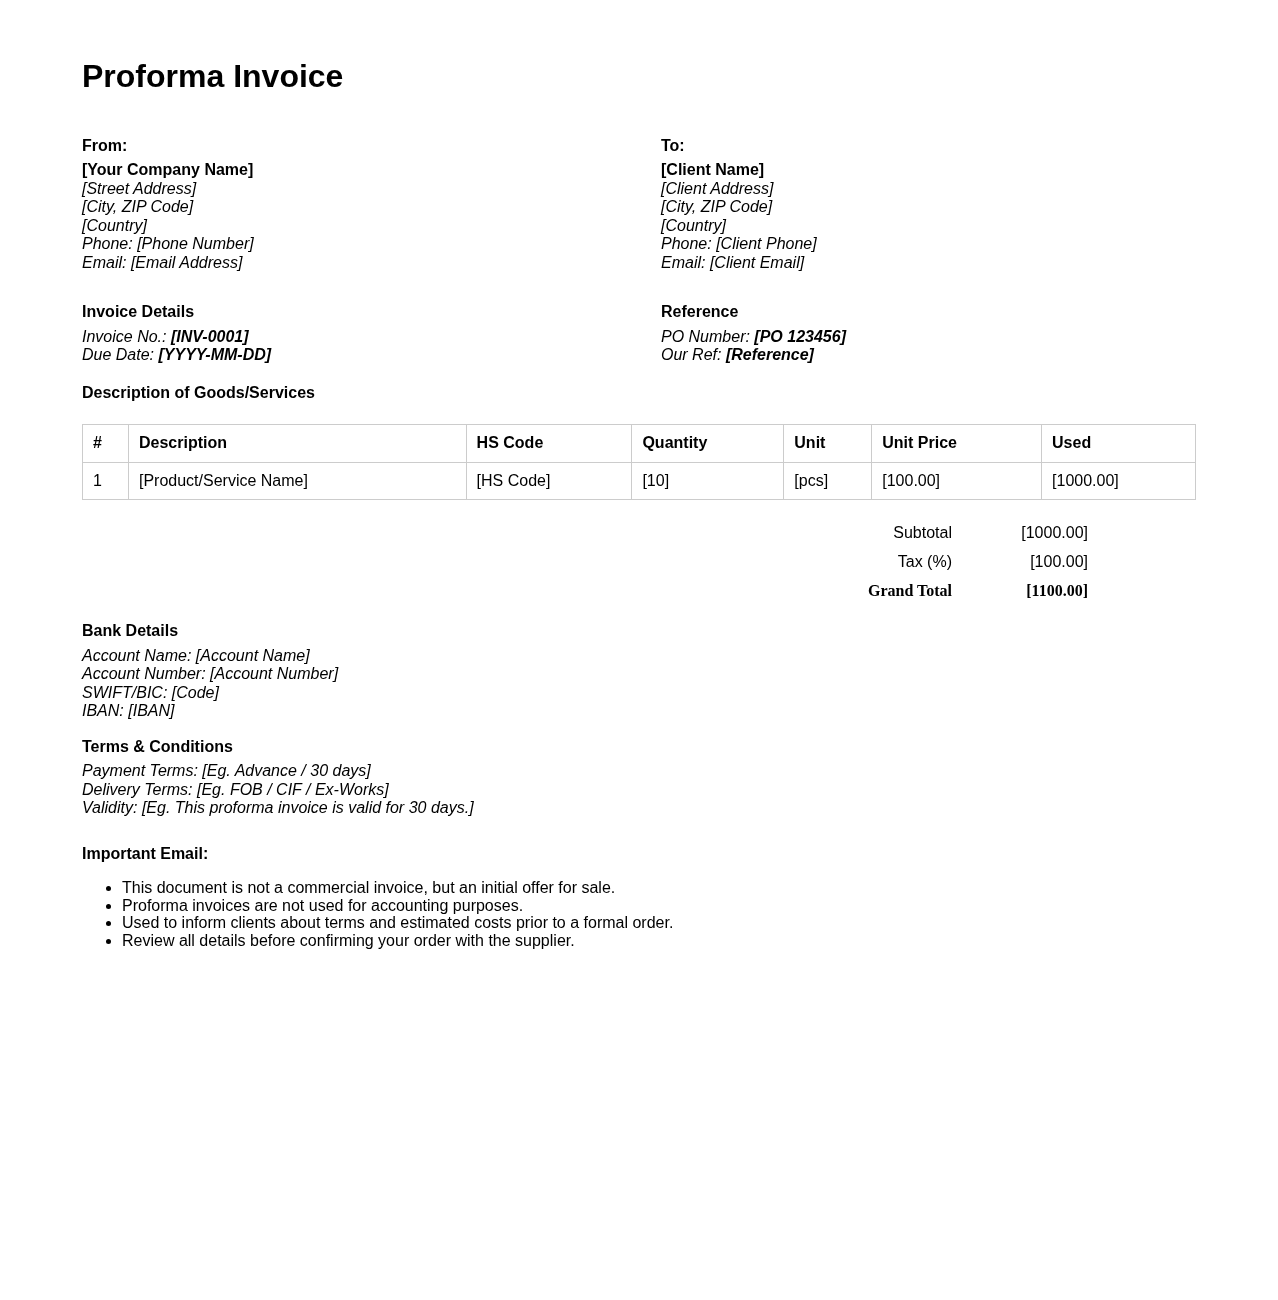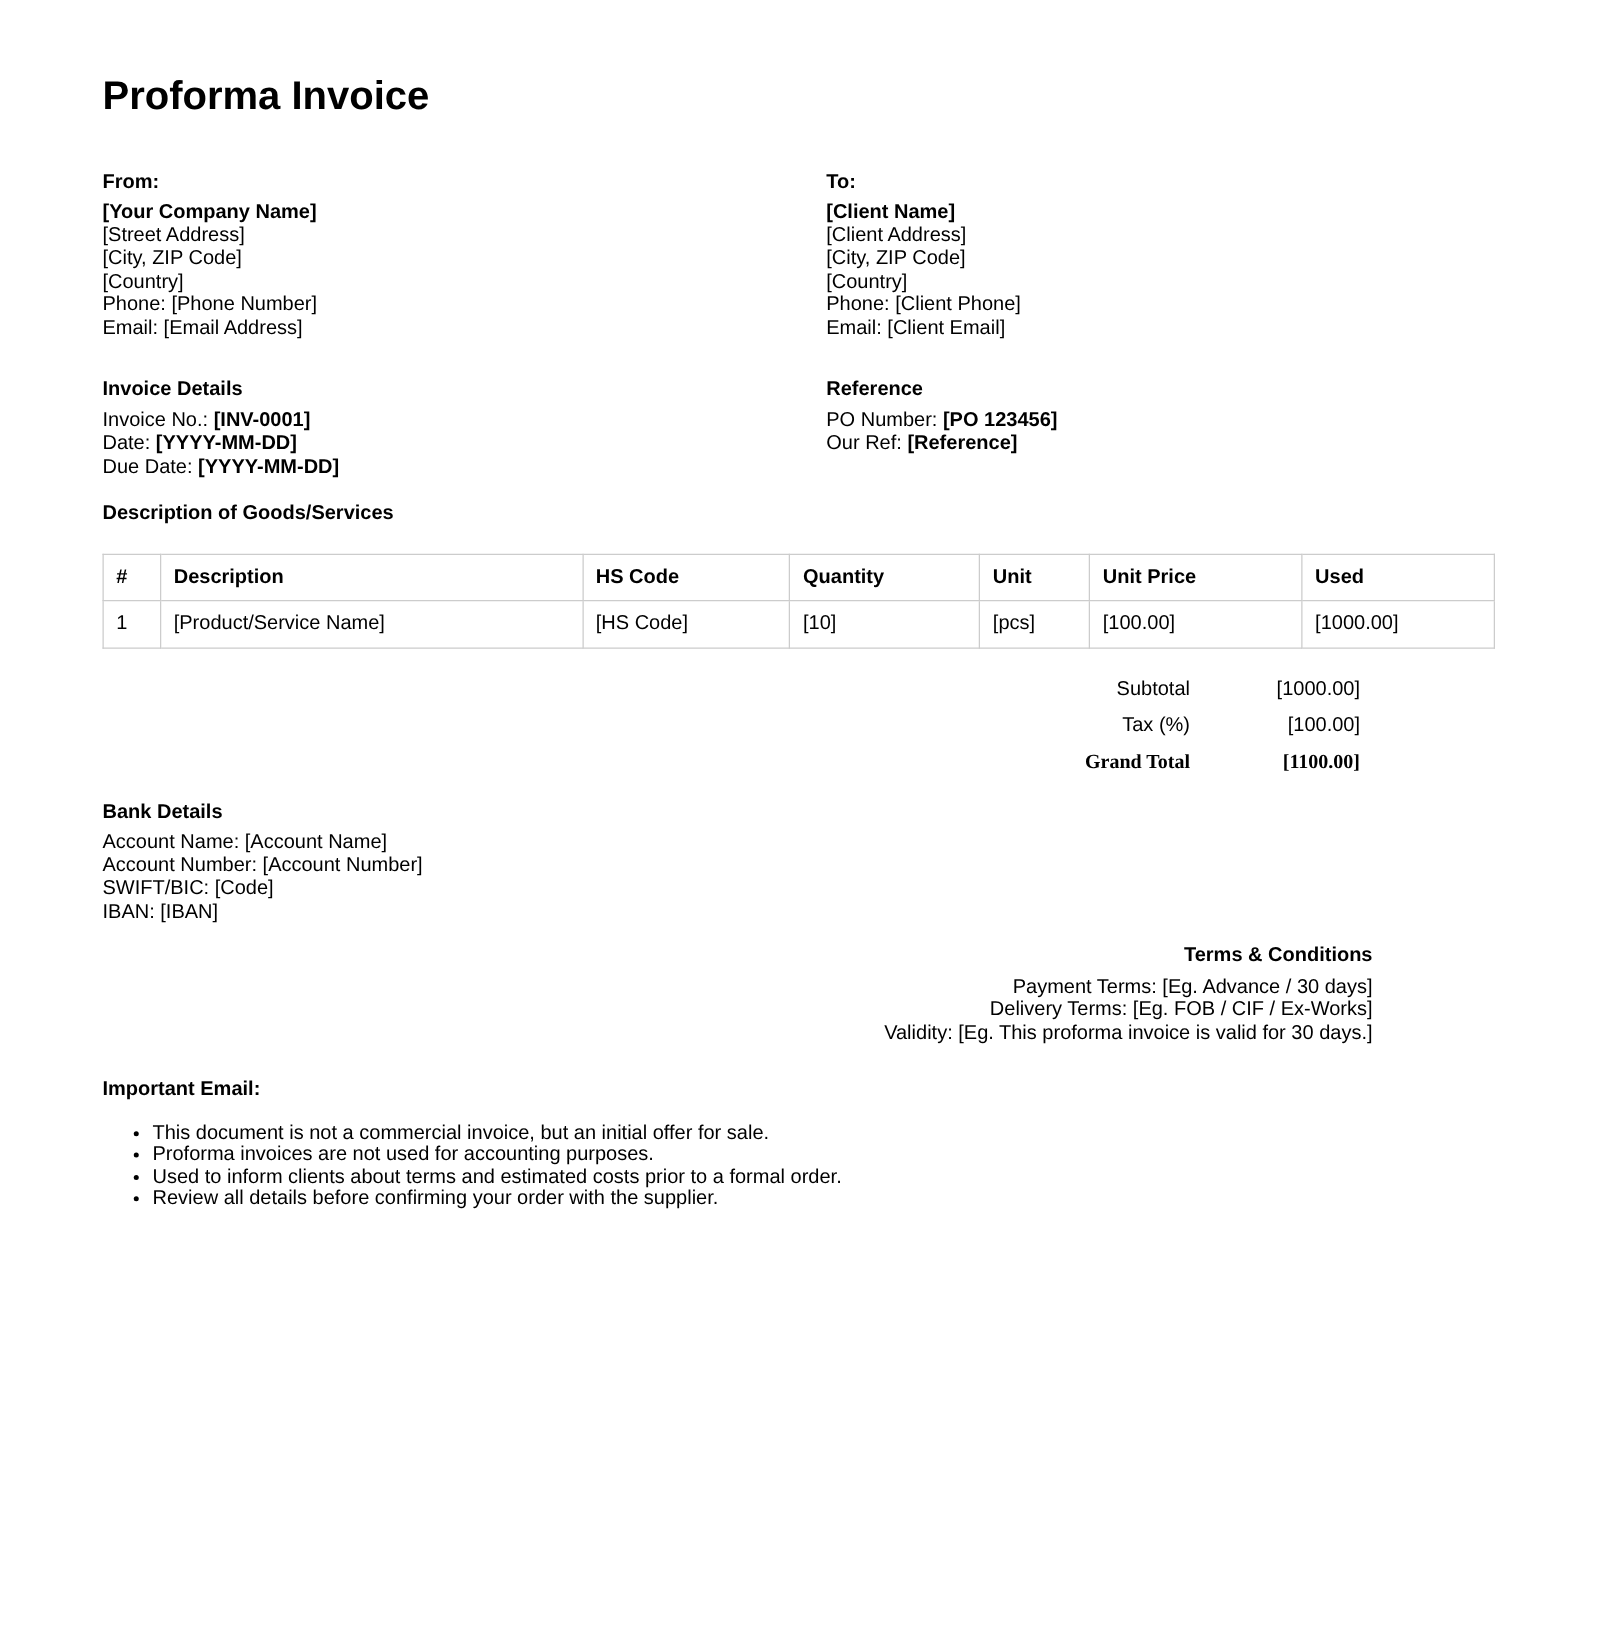--- a/index.html
+++ b/index.html
@@ -28,20 +28,21 @@
     grid-template-columns: 579px 1fr;
   }
   .sec-heading {
     font-weight: bold;
     margin: 0 0 6px 0;
     line-height: 18.5px;
   }
   .line {
     margin: 0;
     line-height: 18.5px;
+    font-style: italic;
   }
   .party-name {
     font-weight: bold;
     margin: 0;
     line-height: 18.5px;
   }
   .meta { margin-top: 31px; }
   .goods-heading { margin: 19px 0 0 0; }
   table.items {
     border-collapse: collapse;
@@ -71,21 +72,21 @@
     padding: 5px 10px;
     line-height: 19px;
     text-align: right;
     vertical-align: top;
     margin-top: 17px;
   }
   table.totals td.t-label { width: 147px; }
   table.totals td.t-value { width: 116px; }
   table.totals tr.grand td { font-weight: bold; font-family: Liberation Serif, serif; }
   .block-bank { margin-top: 17px; }
-  .block-terms { margin-top: 17px; text-align: right; }
+  .block-terms { margin-top: 17px; }
   .block-notes { margin-top: 27px; }
   .block-notes ul {
     margin: 16px 0 0 0;
     padding-left: 40px;
     list-style: disc;
   }
   .block-notes li {
     line-height: 17.5px;
     margin: 0;
   }
@@ -115,21 +116,20 @@
       <p class="line">[Country]</p>
       <p class="line">Phone: [Client Phone]</p>
       <p class="line">Email: [Client Email]</p>
     </div>
   </div>
 
   <div class="grid meta">
     <div>
       <p class="sec-heading">Invoice Details</p>
       <p class="line"><span>Invoice No.: </span><strong>[INV-0001]</strong></p>
-      <p class="line"><span>Date: </span><strong>[YYYY-MM-DD]</strong></p>
       <p class="line"><span>Due Date: </span><strong>[YYYY-MM-DD]</strong></p>
     </div>
     <div>
       <p class="sec-heading">Reference</p>
       <p class="line"><span>PO Number: </span><strong>[PO 123456]</strong></p>
       <p class="line"><span>Our Ref: </span><strong>[Reference]</strong></p>
     </div>
   </div>
 
   <p class="sec-heading goods-heading">Description of Goods/Services</p>

